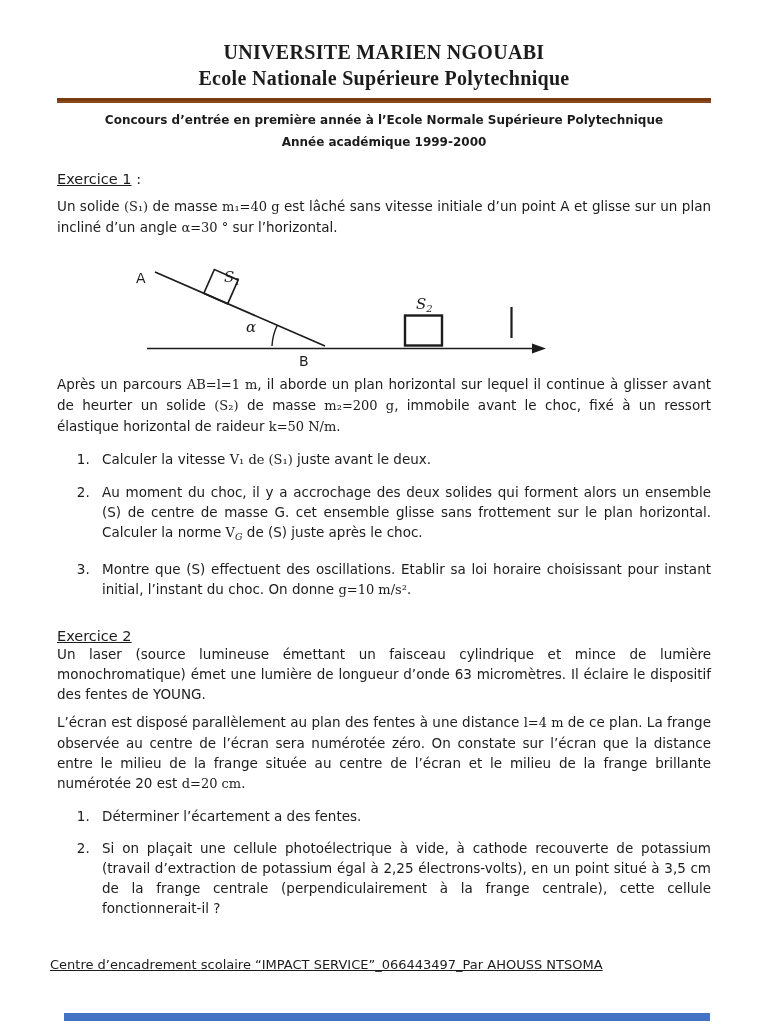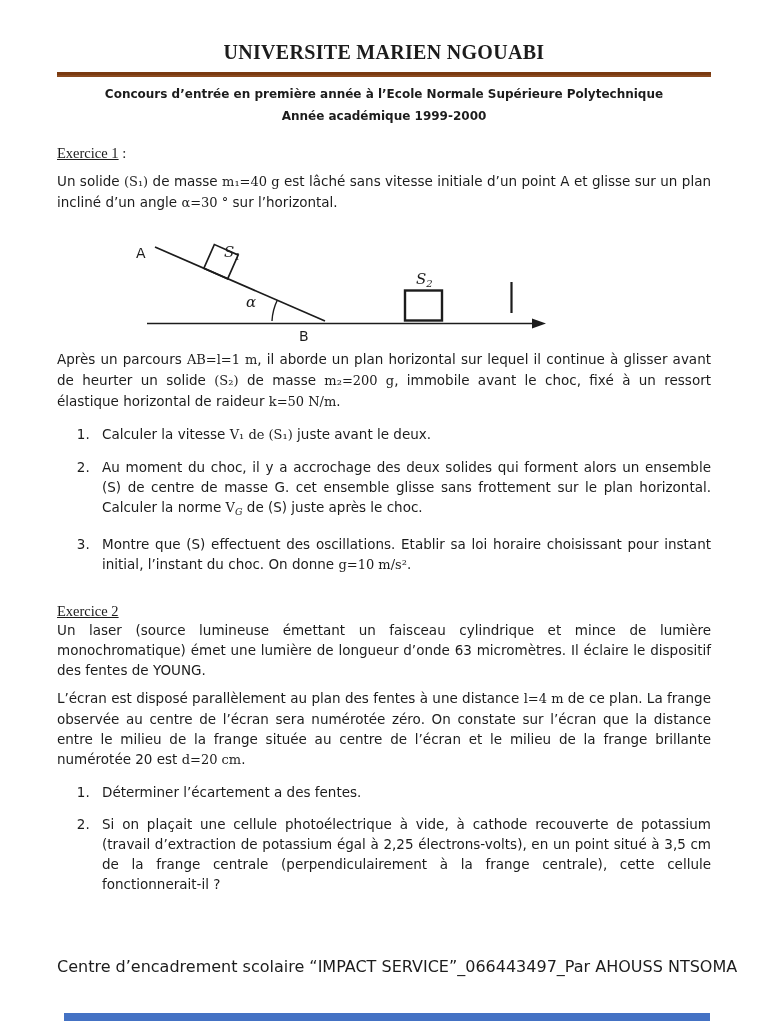--- a/index.html
+++ b/index.html
@@ -35,21 +35,21 @@
   
   .subtitle {
     margin-top:7px;
     text-align:center;
     font-weight:bold;
     font-size:12px;
     line-height:21.5px;
   }
 
   
-  .section-heading { margin-top:18px; font-size:14.5px; font-weight:normal;font-family:Liberation Serif, serif; }
+  .section-heading { margin-top:18px; font-size:14.5px; font-weight:normal; }
   .underline { text-decoration:underline; }
 
   p.body-par {
     margin-top:9px;
     font-size:13.5px;
     line-height:20px;
     text-align:justify;
   }
   .math {
     font-family:"DejaVu Serif", serif;
@@ -78,39 +78,41 @@
   
   .figure { margin-top:16px; height:114px; position:relative; }
   .figure svg { position:absolute; left:-57px; top:0; }
   .fig-line { stroke:#1c1c1c; fill:none; }
   .fig-label-sans { font-family:"DejaVu Sans", sans-serif; font-size:14px; fill:#1c1c1c; }
   .fig-label-math { font-family:"DejaVu Serif", serif; font-style:italic; font-size:15px; fill:#1c1c1c; }
 
   
   .footer-line {
     position:absolute;
-    left:57px; top:957px;
-    font-size:16px;
+    left:50px; top:957px;
+    font-size:13px;
     color:#1c1c1c;
     white-space:nowrap;
+    text-decoration:underline;
   }
   .bottom-blue-bar {
     position:absolute;
     left:64px; top:1013px;
     width:646px; height:8px;
     background:#4472c4;
   }
 </style>
 </head>
 <body>
 
 <div class="page">
   <div class="content">
 
     <div class="uni-title first">UNIVERSITE MARIEN NGOUABI</div>
+    <div class="uni-title">Ecole Nationale Supérieure Polytechnique</div>
     <div class="header-rule"></div>
 
     <div class="subtitle">
       <div>Concours d’entrée en première année à l’Ecole Normale Supérieure Polytechnique</div>
       <div>Année académique 1999-2000</div>
     </div>
 
     <div class="section-heading"><span class="underline">Exercice 1</span><span> :</span></div>
 
     <p class="body-par"><span>Un solide </span><span class="math">(S₁)</span><span> de masse </span><span class="math">m₁=40 g</span><span> est lâché sans vitesse initiale d’un point A et glisse sur un plan incliné d’un angle </span><span class="math">α=30 °</span><span> sur l’horizontal.</span></p>

